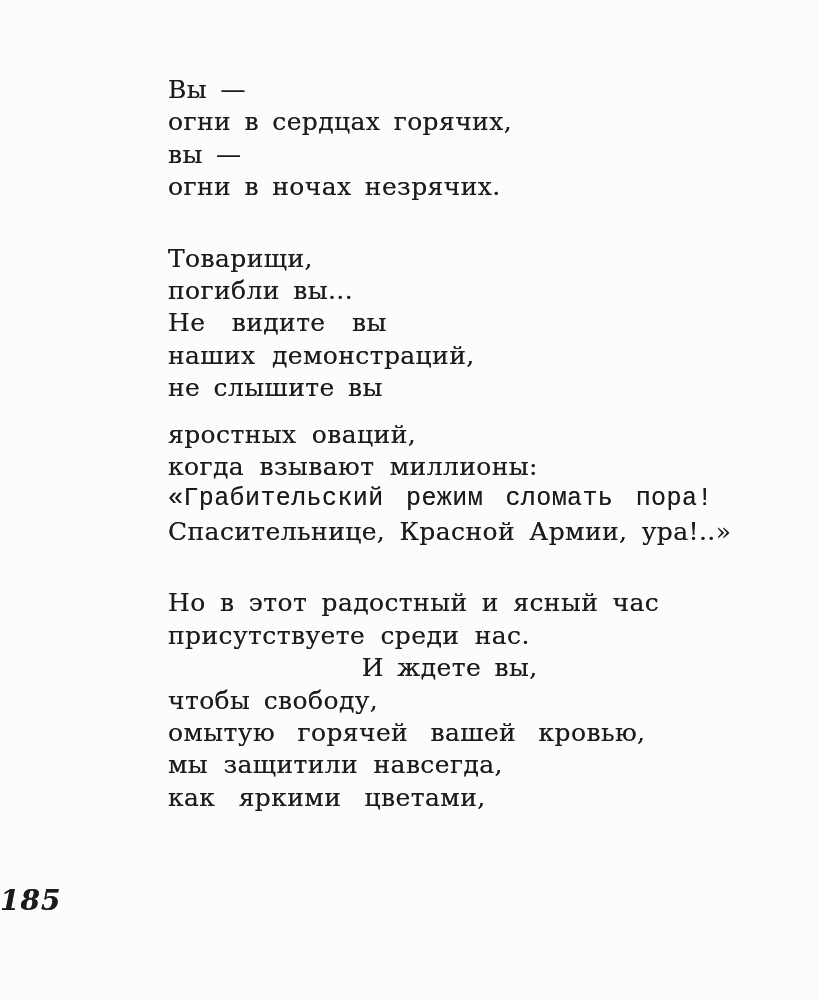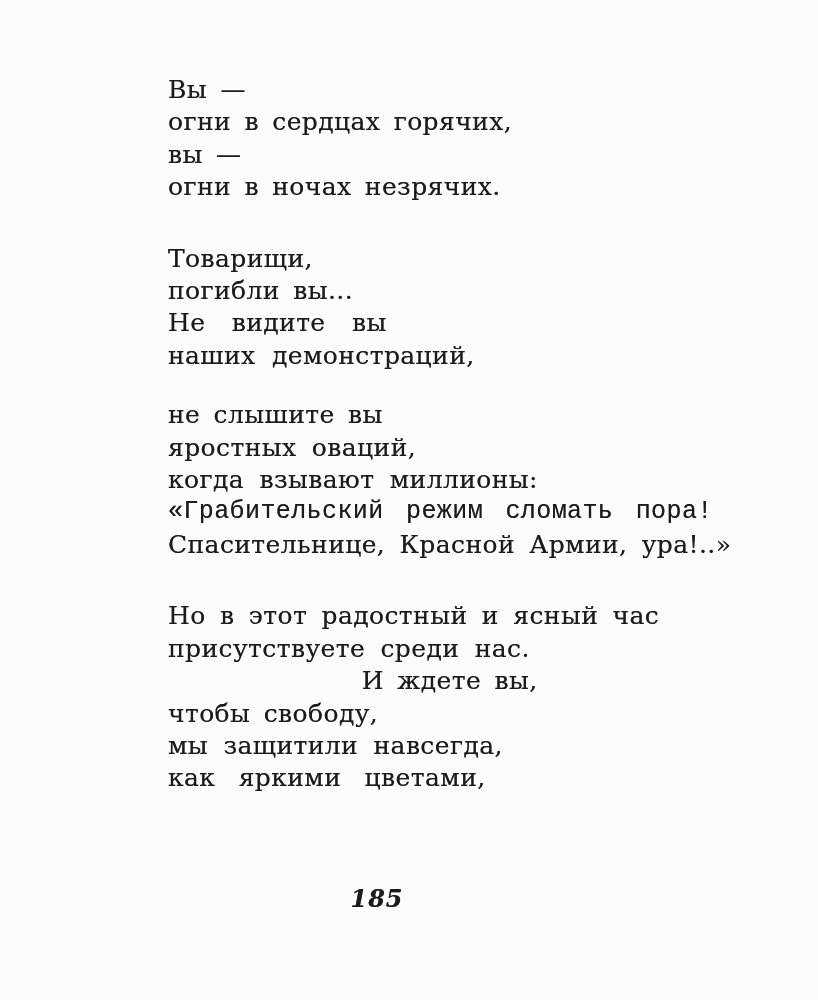--- a/index.html
+++ b/index.html
@@ -30,22 +30,22 @@
   }
   .line {
     white-space: pre;
     text-shadow: 0 0 0.5px rgba(20, 20, 20, 0.65);
   }
   .page-number {
     position: absolute;
     left: 0;
     top: 884px;
     width: 754px;
-    text-align: center;
-    font-size: 24px;
+    text-align: left;
+    font-size: 28px;
     font-style: italic;
     font-weight: bold;
     letter-spacing: 1px;
     text-shadow: 0 0 0.5px rgba(20, 20, 20, 0.65);
   }
 </style>
 </head>
 <body>
 
 <div class="scan-page">
@@ -54,29 +54,30 @@
         <div class="line" style="word-spacing: 5px;">Вы —</div>
         <div class="line" style="word-spacing: 5px;">огни в сердцах горячих,</div>
         <div class="line" style="word-spacing: 5px;">вы —</div>
         <div class="line" style="word-spacing: 5px;">огни в ночах незрячих.</div>
       </div>
       <div class="stanza">
         <div class="line">Товарищи,</div>
         <div class="line" style="word-spacing: 5px;">погибли вы...</div>
         <div class="line" style="word-spacing: 18px;">Не видите вы</div>
         <div class="line" style="word-spacing: 8px;">наших демонстраций,</div>
-        <div class="line" style="word-spacing: 5px; margin-top: 27px;">не слышите вы</div>
-        <div class="line" style="word-spacing: 7px;">яростных оваций,</div>
+        <div class="line" style="word-spacing: 5px;">не слышите вы</div>
+        <div class="line" style="word-spacing: 7px; margin-top: 14px;">яростных оваций,</div>
         <div class="line" style="word-spacing: 7px;">когда взывают миллионы:</div>
         <div class="line" style="word-spacing: 7px; font-family: Liberation Mono, monospace;">«Грабительский режим сломать пора!</div>
         <div class="line" style="word-spacing: 6px;">Спасительнице, Красной Армии, ура!..»</div>
       </div>
       <div class="stanza">
         <div class="line" style="word-spacing: 6px;">Но в этот радостный и ясный час</div>
         <div class="line" style="word-spacing: 7px;">присутствуете среди нас.</div>
         <div class="line" style="word-spacing: 5px; text-align: center;">И ждете вы,</div>
         <div class="line" style="word-spacing: 5px;">чтобы свободу,</div>
+        <div class="line" style="word-spacing: 14px;">омытую горячей вашей кровью,</div>
         <div class="line" style="word-spacing: 7px;">мы защитили навсегда,</div>
         <div class="line" style="word-spacing: 15px;">как яркими цветами,</div>
       </div>
     </div>
   <div class="page-number">185</div>
 </div>
 
 </body></html>

